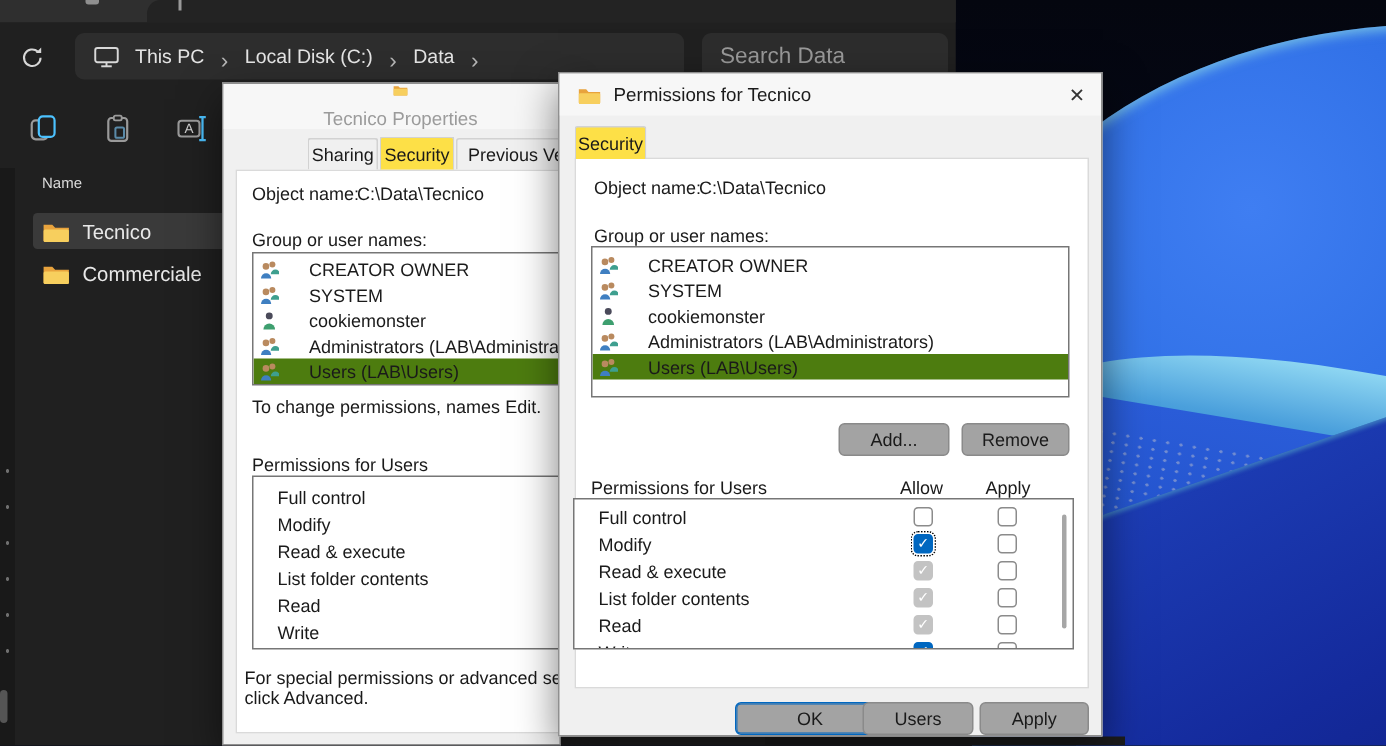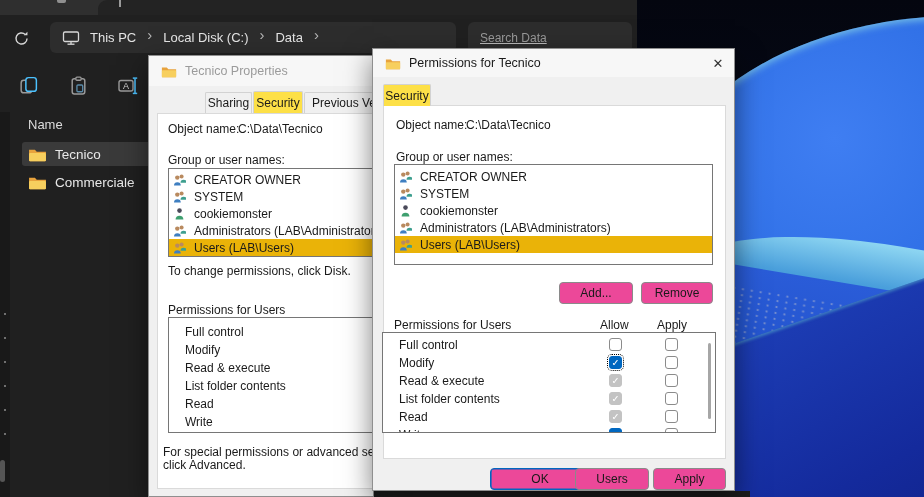--- a/index.html
+++ b/index.html
@@ -39,66 +39,66 @@
   .addr-row { left:0; top:15px; width:637px; height:42px; background:#202020; }
   .icon-btn { display:flex; align-items:center; justify-content:center; }
   .refresh { left:9px; top:26px; width:24px; height:24px; border-radius:4px; }
   .address-bar { left:50px; top:22px; width:406px; height:31px; background:#2d2d2d; border-radius:6px;
     display:flex; align-items:center; color:#e4e4e4; font-size:13px; padding-left:12px; }
   .crumb { padding:3px 6px; border-radius:4px; cursor:default; white-space:nowrap; }
   .crumb-chev { color:#b7b7b7; font-size:15px; padding:0 5px; line-height:1; }
   .search-bar { left:468px; top:22px; width:164px; height:31px; background:#2d2d2d; border-radius:6px;
     display:flex; align-items:center; padding:0 10px 0 12px; }
   .search-bar input { flex:1; background:transparent; border:none; outline:none; color:#bdbdbd;
-    font-size:12px; font-family:"Liberation Sans",sans-serif;text-decoration:underline; }
+    font-size:15px; font-family:"Liberation Sans",sans-serif; }
   .search-bar input::placeholder { color:#9a9a9a; opacity:1; }
   .cmd-row { left:0; top:60px; width:637px; height:50px; display:flex; align-items:center; gap:26px; padding-left:16px; }
   .cmd-icon { width:24px; height:24px; display:flex; align-items:center; justify-content:center; border-radius:4px; }
   .nav-strip { left:0; top:112px; width:10px; height:385px; background:#191919; }
   .nav-dots { left:2px; top:190px; width:6px; height:135px;
     background-image:radial-gradient(circle,#6f6f6f 1.1px, transparent 1.3px); background-size:6px 24px; }
   .nav-thumb { left:0px; top:348px; width:5px; height:22px; background:#555; border-radius:3px; }
   .filelist { left:16px; top:112px; width:620px; height:385px; color:#e8e8e8; }
-  .col-name { position:absolute; left:12px; top:5px; font-size:13px; color:#dcdcdc; }
+  .col-name { position:absolute; left:12px; top:5px; font-size:10px; color:#dcdcdc; }
   .file-row { position:absolute; left:6px; width:440px; height:24px; display:flex; align-items:center;
     gap:8px; padding-left:6px; border-radius:3px; font-size:13.5px; }
   .file-row.sel { background:#3a3a3a; }
 
   
   .dlg { background:#f0f0f0; border:1px solid #8f8f8f; color:#1a1a1a; font-size:12px;
     box-shadow:0 10px 26px rgba(0,0,0,.5); overflow:hidden; }
   .dlg-title { position:absolute; left:0; top:0; right:0; display:flex; align-items:center; gap:8px;
     padding-left:12px; background:#f7f7f7; }
   .dlg-title .t { font-size:12.5px; }
   .tab { position:absolute; background:#f0f0f0; border:1px solid #d2d2d2; border-bottom:none;
     display:flex; align-items:center; justify-content:center; font-size:12px; z-index:2;
     border-radius:2px 2px 0 0; color:#1a1a1a; }
   .tab.active { background:#fde047; height:22px !important; margin-top:-1px; }
   .page { position:absolute; background:#fff; border:1px solid #dadada; z-index:1; }
   .lbl { position:absolute; white-space:nowrap; }
   .listbox { position:absolute; background:#fff; border:1px solid #767676; overflow:hidden; }
-  .u-row { display:flex; align-items:center; gap:8px; height:17px; padding-left:4px; white-space:nowrap; }
-  .u-row.sel { background:#eab308; }
+  .u-row { display:flex; align-items:center; gap:20px; height:17px; padding-left:4px; white-space:nowrap; }
+  .u-row.sel { background:#4d7c0f; }
   .p-row { height:18px; display:flex; align-items:center; padding-left:16px; white-space:nowrap; position:relative; }
-  .win-btn { position:absolute; background:#ec4899; border:1px solid #8a8a8a; border-radius:4px;
+  .win-btn { position:absolute; background:#a3a3a3; border:1px solid #8a8a8a; border-radius:4px;
     font-size:12px; font-family:"Liberation Sans",sans-serif; color:#1a1a1a;
     display:flex; align-items:center; justify-content:center; cursor:default; }
   .win-btn.default { border:1px solid #0067c0; box-shadow:inset 0 0 0 0.6px #0067c0; }
   .cb { position:absolute; width:13px; height:13px; border:1px solid #8b8b8b; border-radius:3px;
     background:#fff; display:flex; align-items:center; justify-content:center; }
   .cb.on { background:#0067c0; border-color:#0067c0; }
   .cb.on::after { content:"✓"; color:#fff; font-size:9.5px; line-height:1; }
   .cb.on.dis { background:#c3c3c3; border-color:#c3c3c3; }
   .cb.focus { outline:1px dotted #000; outline-offset:1px; }
   .close-x { position:absolute; width:28px; height:24px; display:flex; align-items:center;
     justify-content:center; font-size:13px; color:#333; }
 
   
   .props { left:148px; top:55px; width:226px; height:442px; z-index:2; }
-  .props .dlg-title { height:30px; }
+  .props .dlg-title { height:30px;flex-direction:column; }
   .props .dlg-title .t { color:#9b9b9b; }
   
   .perms { left:372px; top:48px; width:363px; height:443px; z-index:3; }
   .perms .dlg-title { height:28px; }
   .scroll-thumb { position:absolute; width:3px; background:#a6a6a6; border-radius:2px; }
   .dark-strip { left:510px; top:491px; width:240px; height:6px; background:#1c1c1c; z-index:2; }
 </style>
 </head>
 <body>
 
@@ -123,21 +123,21 @@
       <path d="M13.2 8a5.2 5.2 0 1 1-1.7-3.85" fill="none" stroke="#d6d6d6" stroke-width="1.3"></path>
       <path d="M13.6 1.6 L13.6 5.0 L10.2 5.0 Z" fill="#d6d6d6"></path>
     </svg>
   </div>
   <div class="abs address-bar">
     <svg width="18" height="16" viewBox="0 0 18 16" style="margin-right:4px;">
       <rect x="1.5" y="2" width="15" height="9.5" rx="1.5" fill="none" stroke="#d8d8d8" stroke-width="1.3"></rect>
       <line x1="9" y1="11.5" x2="9" y2="14" stroke="#d8d8d8" stroke-width="1.3"></line>
       <line x1="5.5" y1="14.2" x2="12.5" y2="14.2" stroke="#d8d8d8" stroke-width="1.3"></line>
     </svg>
-    <span id="breadcrumb-items" style="display:flex;align-items:flex-start;">
+    <span id="breadcrumb-items" style="display:flex;align-items:flex-end;">
         <span class="crumb">This PC</span>
         <span class="crumb-chev">›</span>
         <span class="crumb">Local Disk (C:)</span>
         <span class="crumb-chev">›</span>
         <span class="crumb">Data</span>
         <span class="crumb-chev">›</span>
       </span>
   </div>
   <div class="abs search-bar">
     <input type="text" readonly="" placeholder="Search Data" style="">
@@ -264,21 +264,21 @@
       <div class="u-row sel">
         <svg width="13" height="13" viewBox="0 0 13 13">
           <circle cx="8.6" cy="3.4" r="2" fill="#b98a5f"></circle>
           <path d="M5.6 12 a3.1 3.1 0 0 1 6.2 0 Z" fill="#3e9f8f" transform="translate(1.9,-2.2)"></path>
           <circle cx="4.3" cy="4.6" r="2.2" fill="#b98a5f"></circle>
           <path d="M1 12.6 a3.4 3.4 0 0 1 6.8 0 Z" fill="#3f7fc1"></path>
         </svg>
         <span>Users (LAB\Users)</span>
       </div>
     </div>
-  <span class="lbl" style="left:19px; top:208px; z-index:2;">To change permissions, click Disk.</span>
+  <span class="lbl" style="left:19px; top:208px; z-index:2;">To change permissions, names Edit.</span>
   <span class="lbl" style="left:19px; top:247px; z-index:2;">Permissions for Users</span>
   <div class="listbox" style="left:19px; top:261px; width:240px; height:116px; z-index:2; padding-top:5px;" id="props-perms">
       <div class="p-row">
         <span>Full control</span>
       </div>
       <div class="p-row">
         <span>Modify</span>
       </div>
       <div class="p-row">
         <span>Read &amp; execute</span>

